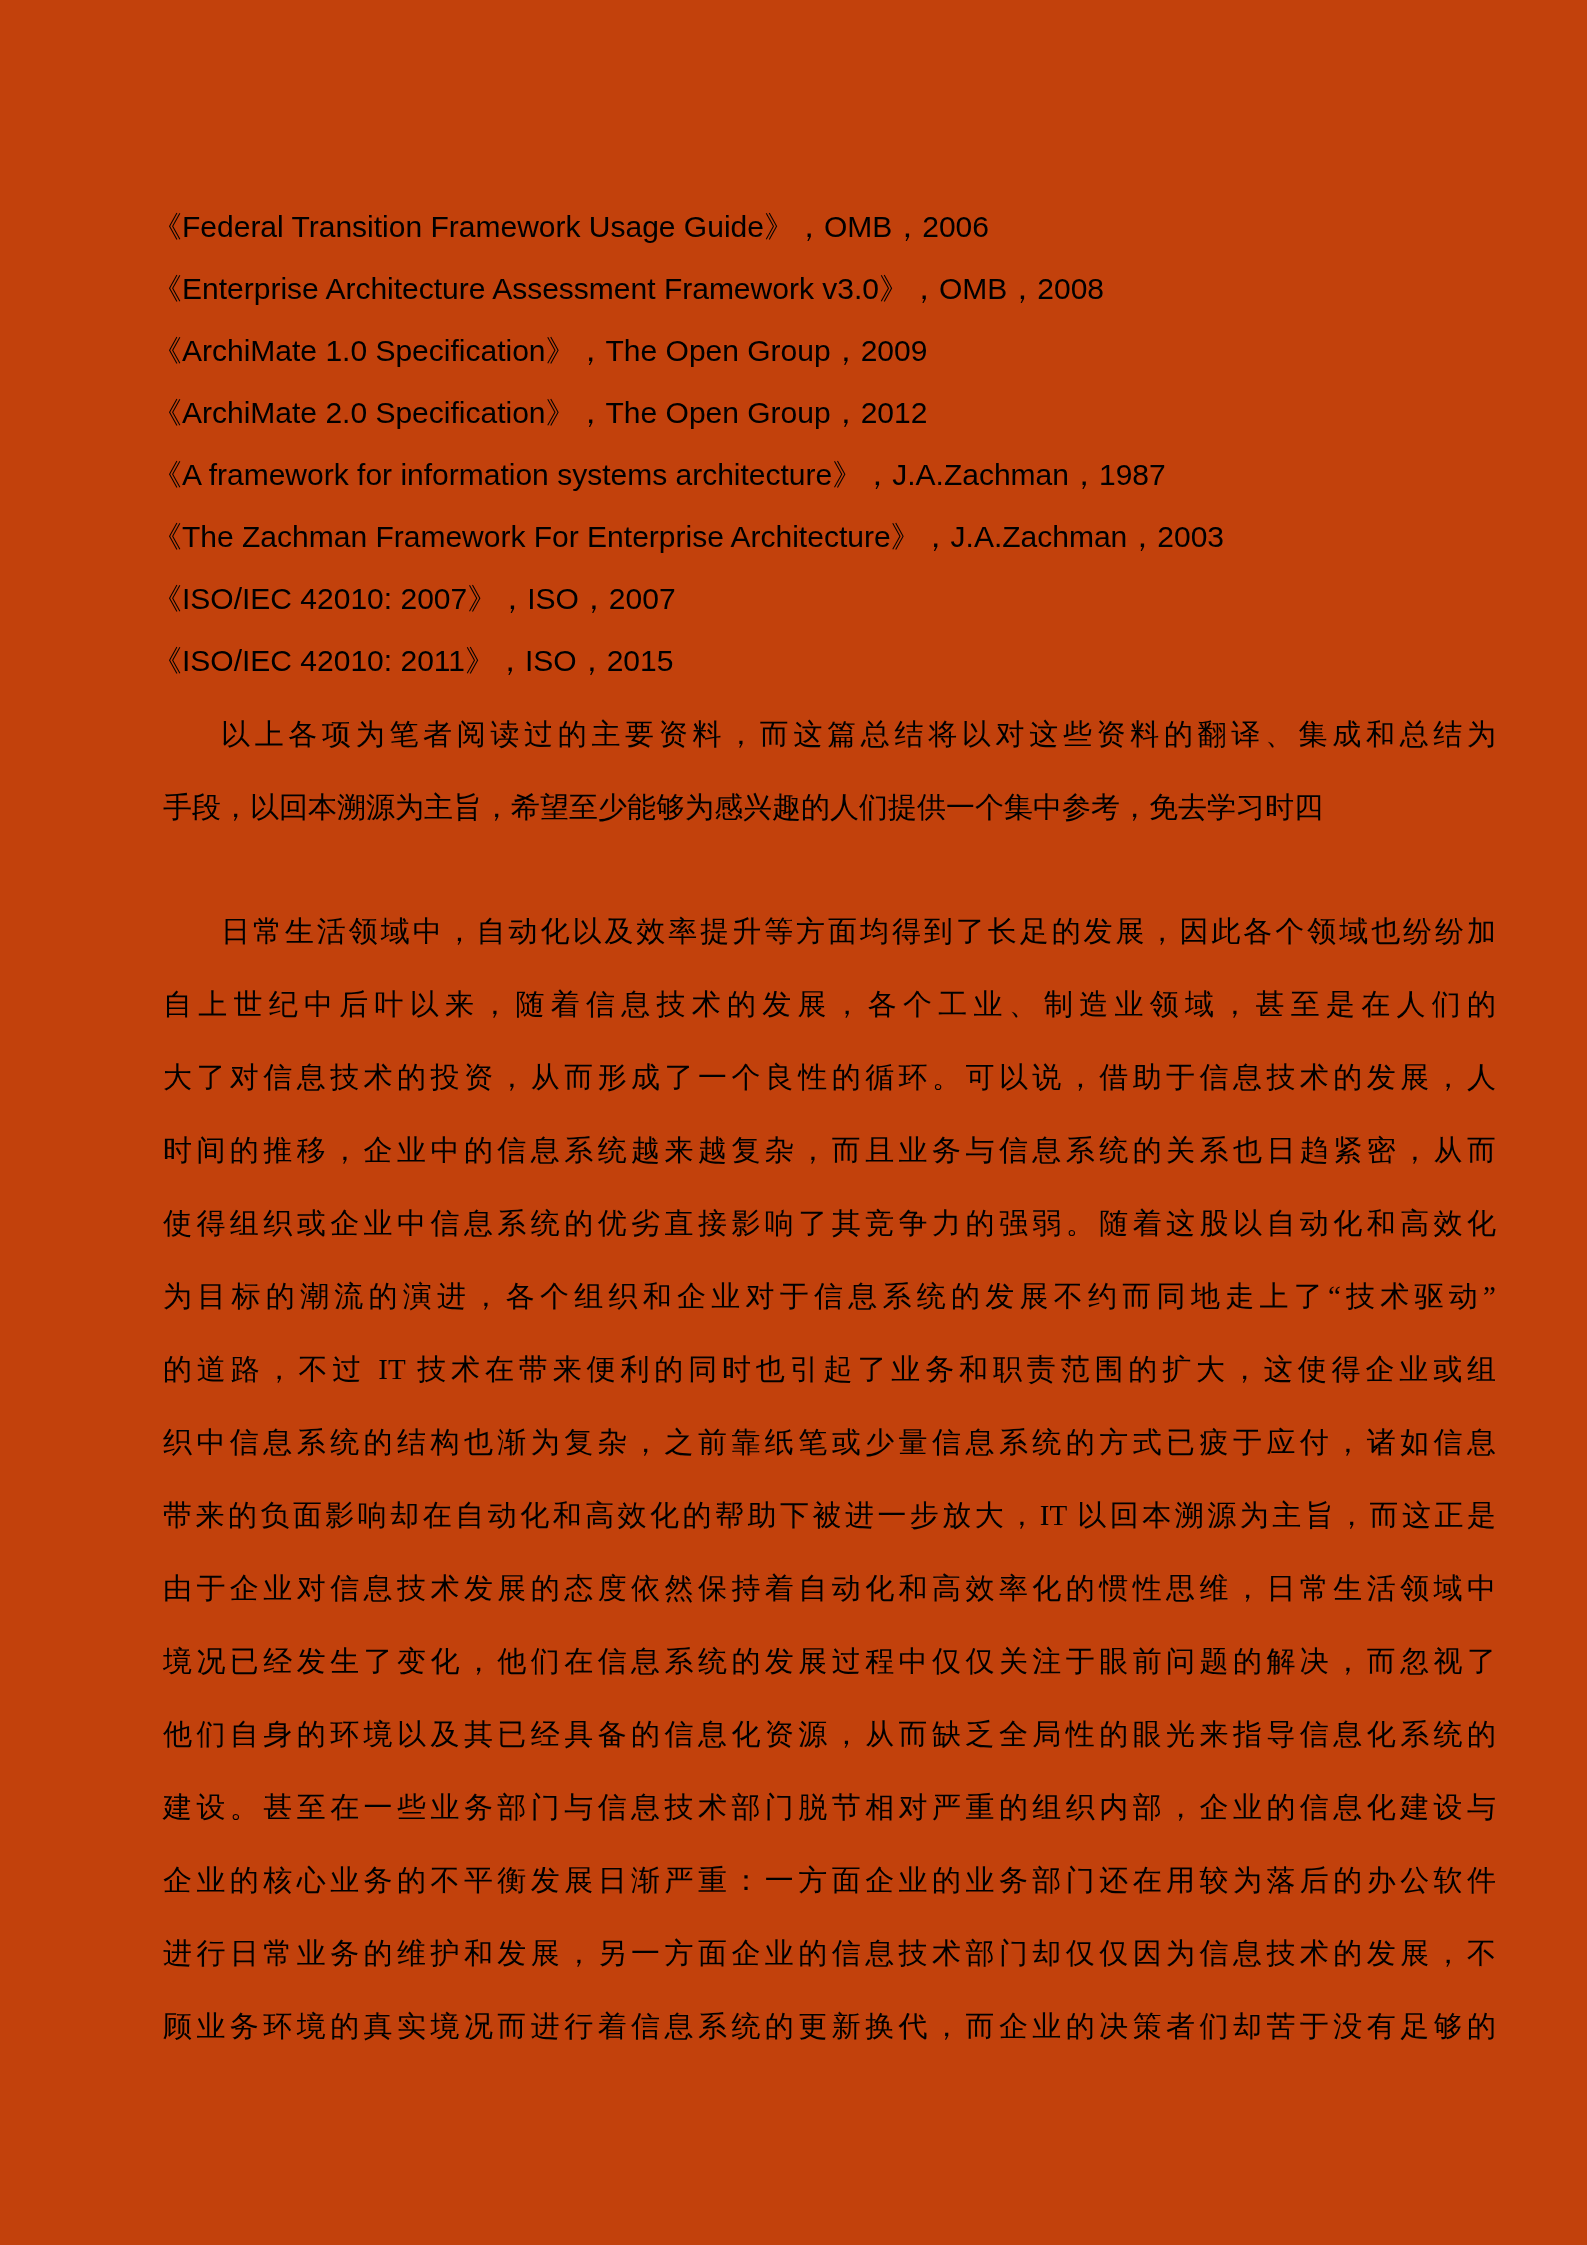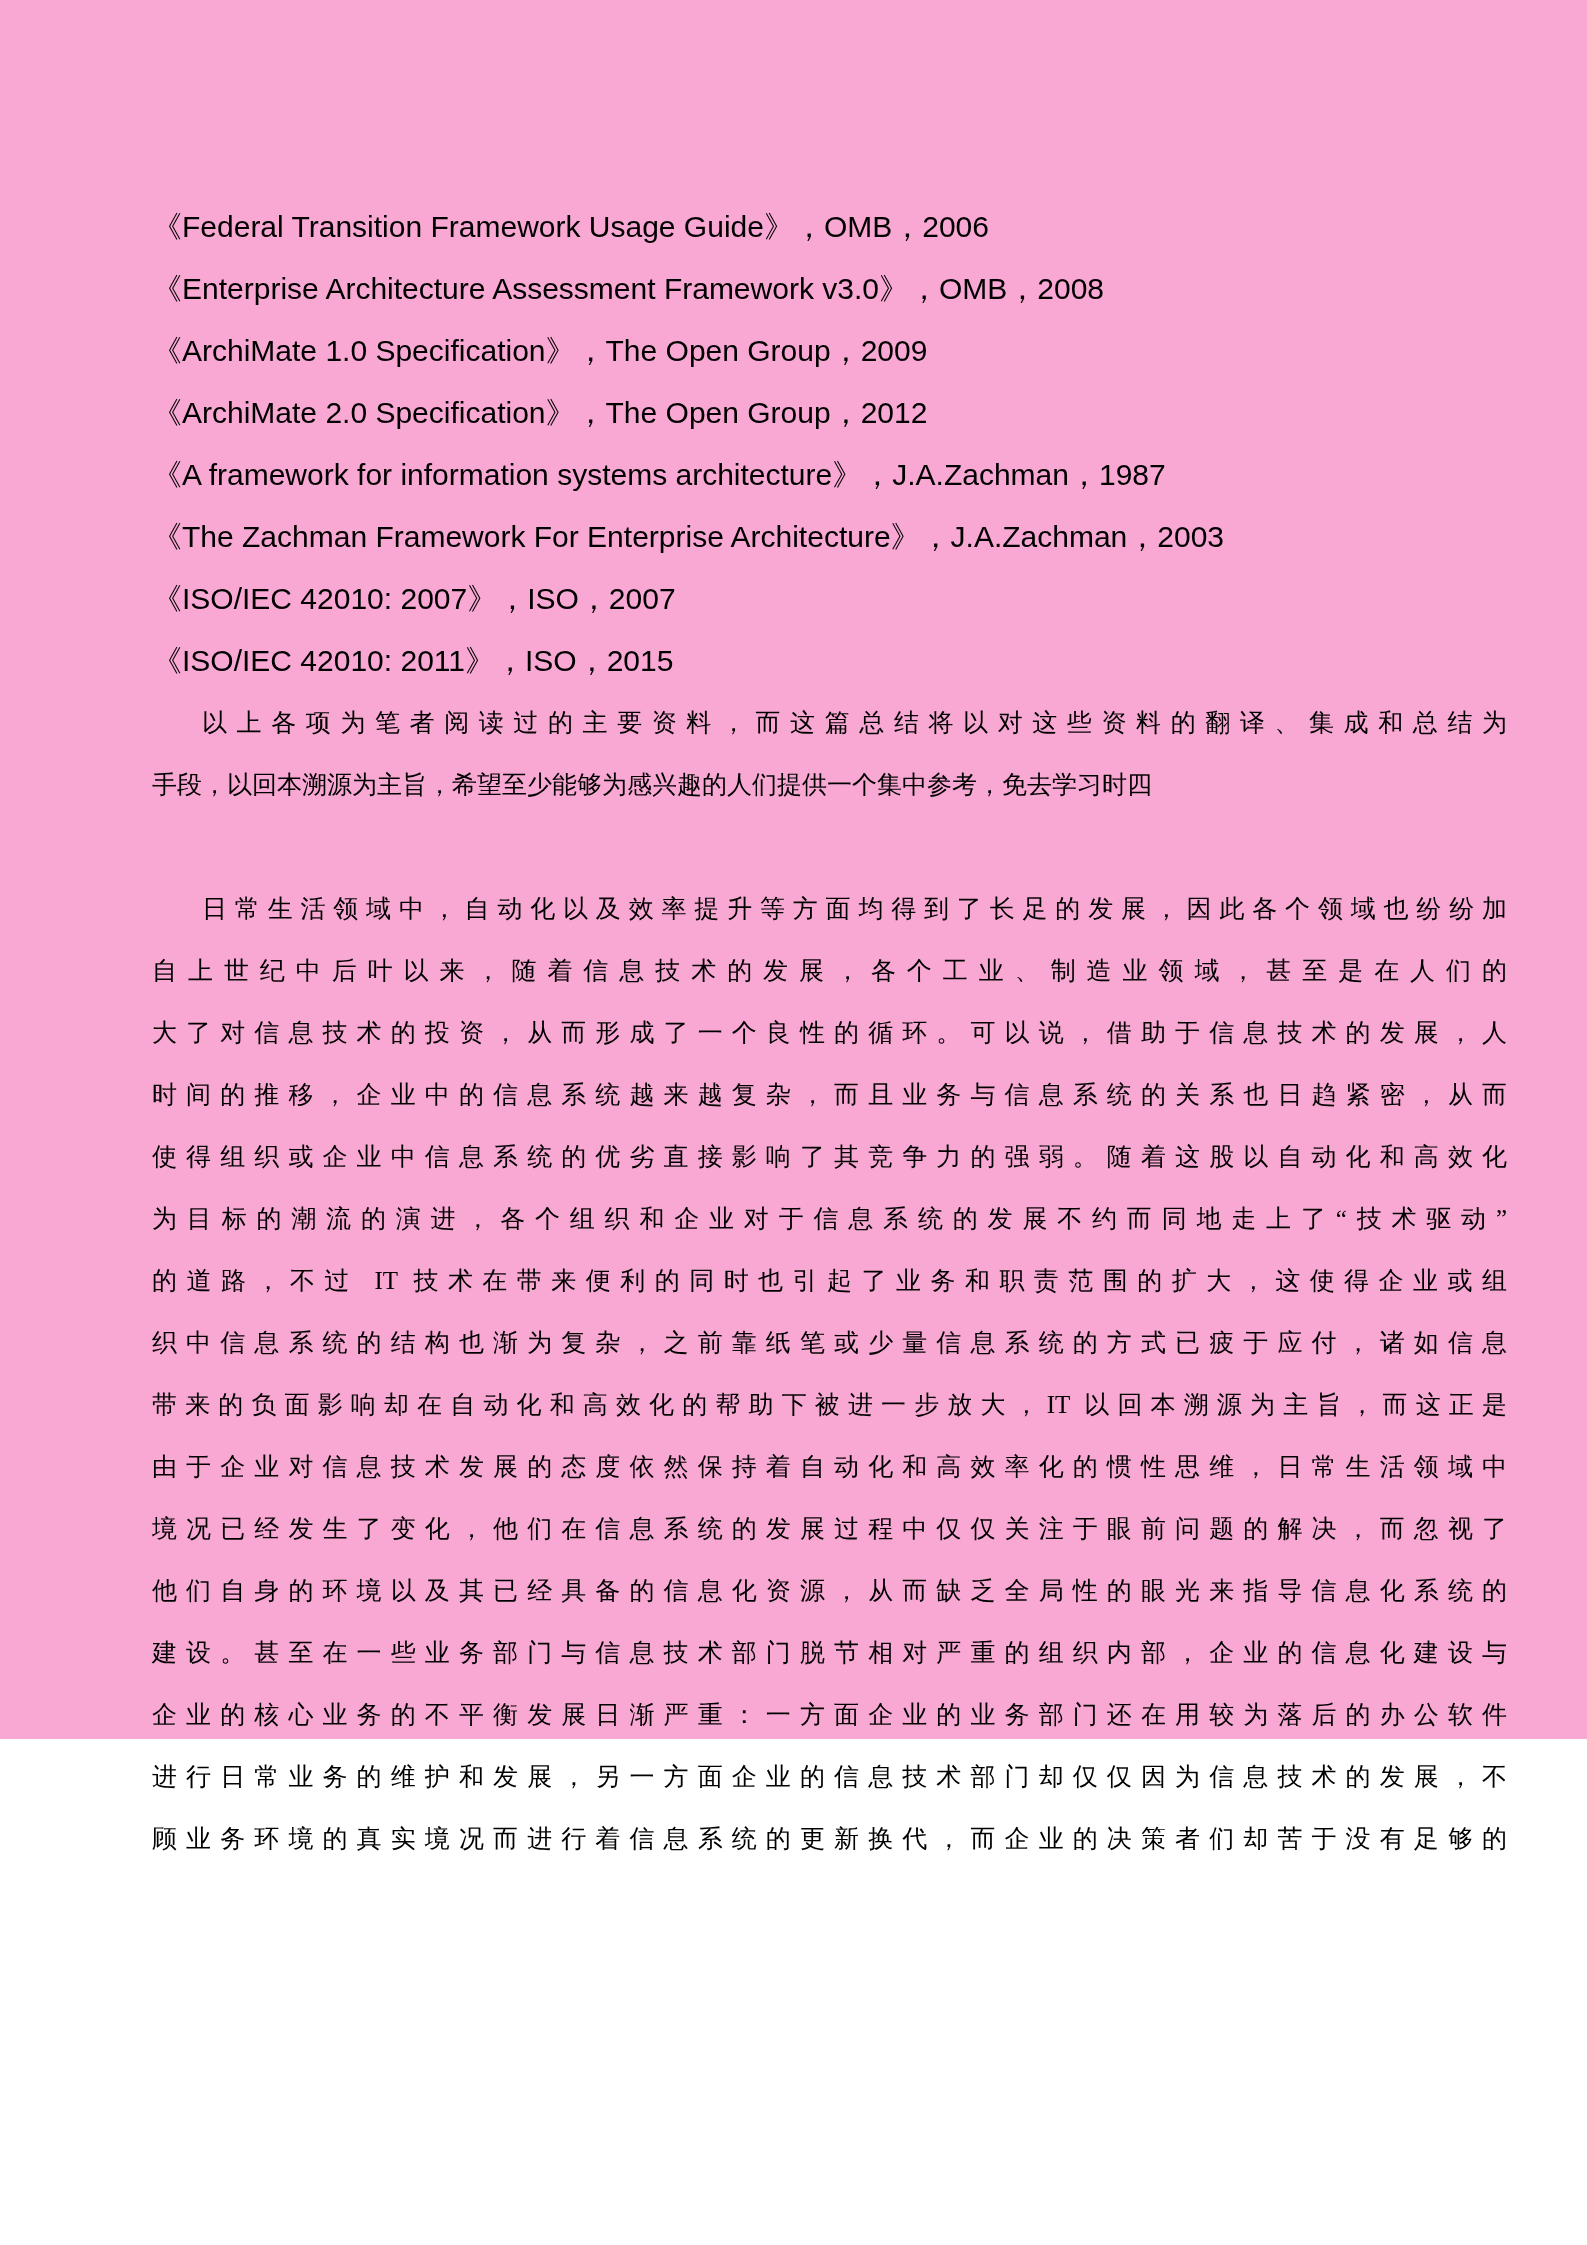--- a/index.html
+++ b/index.html
@@ -11,43 +11,43 @@
     width: 1587px;
     height: 2245px;
     position: relative;
     overflow: hidden;
     color: #000000;
     font-family: "Liberation Serif", serif;
   }
   .page {
     box-sizing: border-box;
     width: 1587px;
-    height: 1739px;
+    height: 2245px;
     padding: 196px 80px 0 152px;
-    background: #f9a8d4;
+    background: #c2410c;
   }
   
   .references {
     font-family: "Liberation Sans", sans-serif;
   }
   .ref-line {
     margin: 0;
     font-size: 30px;
     line-height: 62px;
     white-space: nowrap;
     font-stretch: condensed;
     text-align: left;
   }
   
   .paragraph {
     margin: 0;
   }
   .body-line {
-    margin: 0;
-    font-size: 25px;
+    margin: 11px;
+    font-size: 29px;
     line-height: 62px;
     text-align: justify;
     text-align-last: justify;
     text-justify: inter-character;
   }
   .paragraph .body-line:first-child {
     text-indent: 2em;
   }
   
   .para-intro .body-line:last-child {

